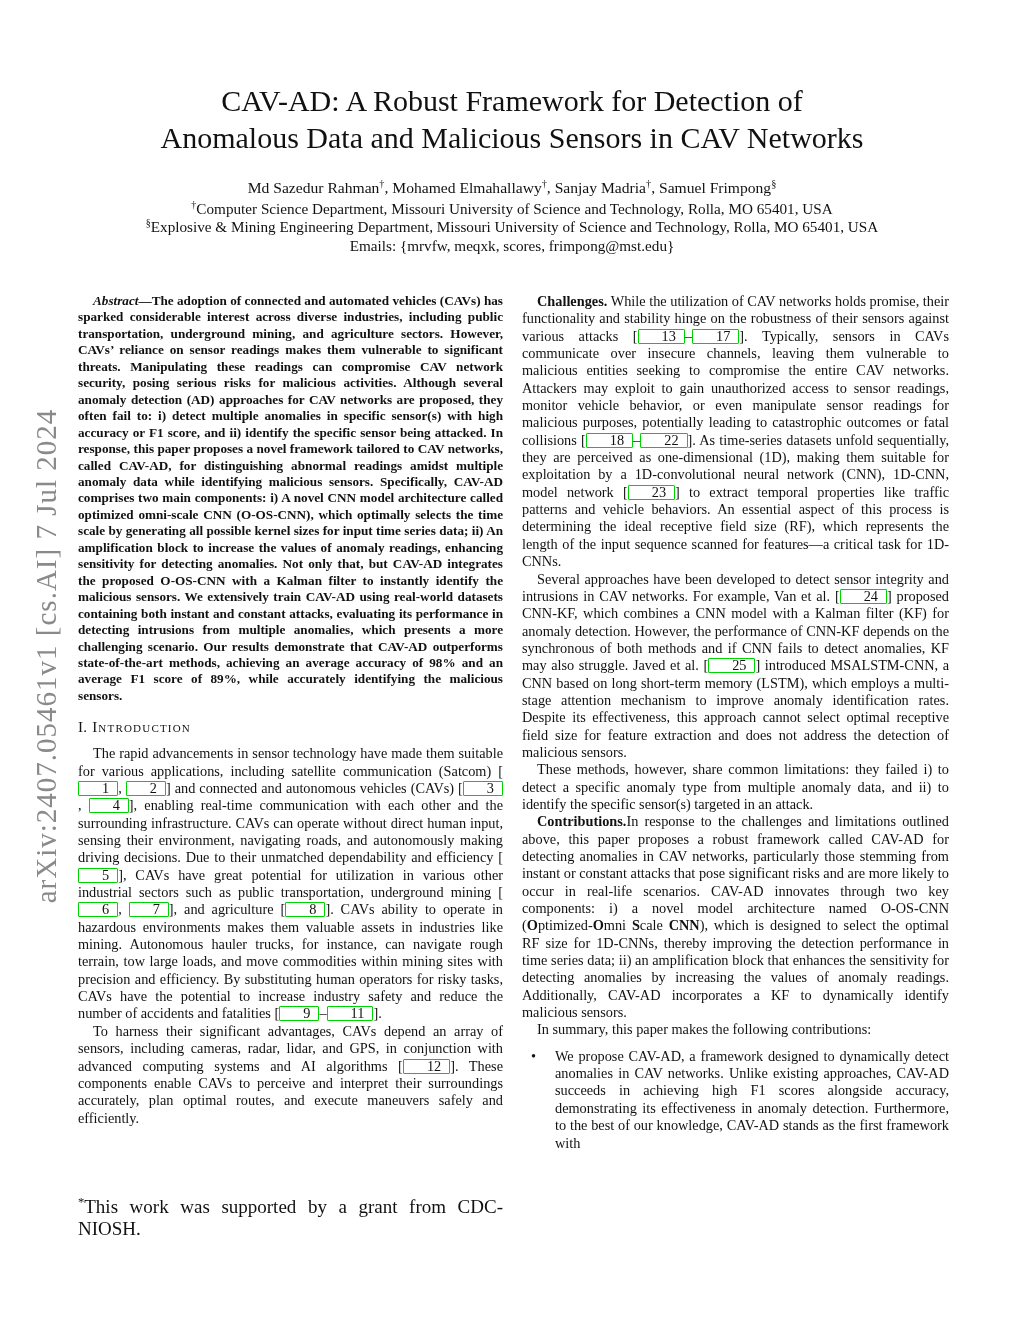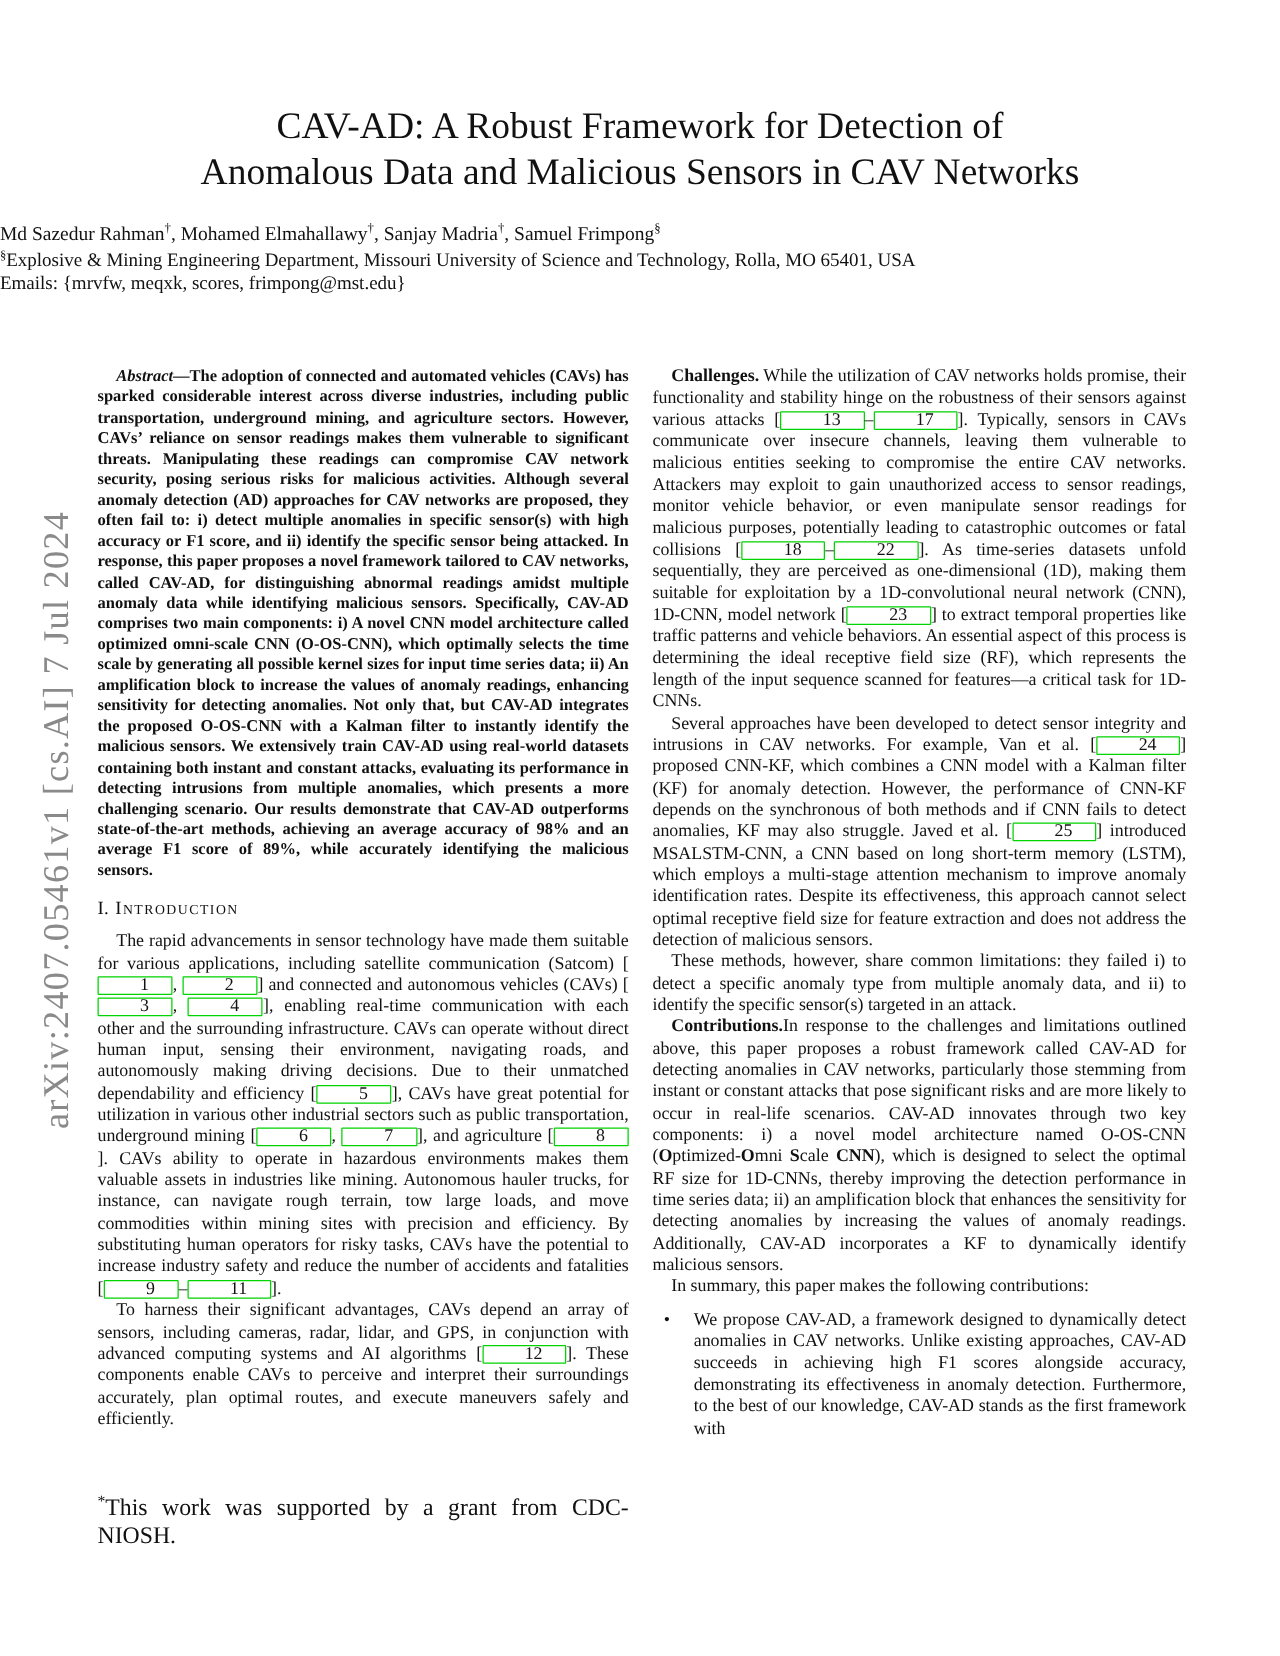--- a/index.html
+++ b/index.html
@@ -16,21 +16,21 @@
     position:absolute;left:46px;top:656px;
     transform:translate(-50%,-50%) rotate(-90deg);
     white-space:nowrap;
     font-size:29px;letter-spacing:1px;
     color:var(--watermark,#8a8a8a);
   }
   .title{
     position:absolute;top:82px;left:0;width:100%;
     text-align:center;font-size:30px;line-height:37px;
   }
-  .byline{position:absolute;left:0;width:100%;}
+  .byline{position:absolute;left:0;width:100%;text-align:center;}
   .authors{top:179px;font-size:15.6px;}
   .affilblock{top:200px;font-size:15.2px;line-height:18.4px;}
   sup{font-size:66%;line-height:0;}
   .col{
     position:absolute;top:293px;
     text-align:justify;hyphens:auto;
   }
   .col-left{left:78px;width:425px;}
   .col-right{left:522px;width:427px;}
   p{margin:0;}
@@ -45,21 +45,21 @@
   .sc{font-variant:small-caps;letter-spacing:1.2px;margin-left:5px;}
   .para{font-size:14.3px;line-height:17.35px;text-indent:15px;}
   .bullet{
     position:relative;font-size:14.3px;line-height:17.35px;
     padding-left:33px;margin-top:9px;text-align:justify;font-family:Liberation Serif, serif;
   }
   .bullet::before{content:"\2022";position:absolute;left:9px;}
   .cite{
     display:inline-block;
     border:1.4px solid var(--cite-border,#00d400);
-    padding:0 18px;line-height:13px;border-radius:1px;
+    padding:0 8px;line-height:13px;border-radius:1px;
   }
   .footnote{
     position:absolute;left:78px;top:1196px;width:425px;
     font-size:19px;text-align:justify;
   }
 </style>
 </head>
 <body>
 
 <div class="page">
@@ -67,20 +67,21 @@
   <div class="watermark">arXiv:2407.05461v1  [cs.AI]  7 Jul 2024</div>
 
   <div class="title">
     <div>CAV-AD: A Robust Framework for Detection of</div>
     <div>Anomalous Data and Malicious Sensors in CAV Networks</div>
   </div>
 
   <div class="byline authors">Md Sazedur Rahman<sup>†</sup>, Mohamed Elmahallawy<sup>†</sup>, Sanjay Madria<sup>†</sup>, Samuel Frimpong<sup>§</sup></div>
 
   <div class="byline affilblock">
+    <div><sup>†</sup>Computer Science Department, Missouri University of Science and Technology, Rolla, MO 65401, USA</div>
     <div><sup>§</sup>Explosive &amp; Mining Engineering Department, Missouri University of Science and Technology, Rolla, MO 65401, USA</div>
     <div>Emails: {mrvfw, meqxk, scores, frimpong@mst.edu}</div>
   </div>
 
   <div class="col col-left">
     <p class="abstract"><i>Abstract</i>—The adoption of connected and automated vehicles (CAVs) has sparked considerable interest across diverse industries, including public transportation, underground mining, and agriculture sectors. However, CAVs’ reliance on sensor readings makes them vulnerable to significant threats. Manipulating these readings can compromise CAV network security, posing serious risks for malicious activities. Although several anomaly detection (AD) approaches for CAV networks are proposed, they often fail to: i) detect multiple anomalies in specific sensor(s) with high accuracy or F1 score, and ii) identify the specific sensor being attacked. In response, this paper proposes a novel framework tailored to CAV networks, called CAV-AD, for distinguishing abnormal readings amidst multiple anomaly data while identifying malicious sensors. Specifically, CAV-AD comprises two main components: i) A novel CNN model architecture called optimized omni-scale CNN (O-OS-CNN), which optimally selects the time scale by generating all possible kernel sizes for input time series data; ii) An amplification block to increase the values of anomaly readings, enhancing sensitivity for detecting anomalies. Not only that, but CAV-AD integrates the proposed O-OS-CNN with a Kalman filter to instantly identify the malicious sensors. We extensively train CAV-AD using real-world datasets containing both instant and constant attacks, evaluating its performance in detecting intrusions from multiple anomalies, which presents a more challenging scenario. Our results demonstrate that CAV-AD outperforms state-of-the-art methods, achieving an average accuracy of 98% and an average F1 score of 89%, while accurately identifying the malicious sensors.</p>
     <h2 class="section"><span>I.</span><span class="sc">Introduction</span></h2>
     <p class="para">The rapid advancements in sensor technology have made them suitable for various applications, including satellite communication (Satcom) [<span class="cite">1</span>, <span class="cite">2</span>] and connected and autonomous vehicles (CAVs) [<span class="cite">3</span>, <span class="cite">4</span>], enabling real-time communication with each other and the surrounding infrastructure. CAVs can operate without direct human input, sensing their environment, navigating roads, and autonomously making driving decisions. Due to their unmatched dependability and efficiency [<span class="cite">5</span>], CAVs have great potential for utilization in various other industrial sectors such as public transportation, underground mining [<span class="cite">6</span>, <span class="cite">7</span>], and agriculture [<span class="cite">8</span>]. CAVs ability to operate in hazardous environments makes them valuable assets in industries like mining. Autonomous hauler trucks, for instance, can navigate rough terrain, tow large loads, and move commodities within mining sites with precision and efficiency. By substituting human operators for risky tasks, CAVs have the potential to increase industry safety and reduce the number of accidents and fatalities [<span class="cite">9</span>–<span class="cite">11</span>].</p>
     <p class="para">To harness their significant advantages, CAVs depend an array of sensors, including cameras, radar, lidar, and GPS, in conjunction with advanced computing systems and AI algorithms [<span class="cite">12</span>]. These components enable CAVs to perceive and interpret their surroundings accurately, plan optimal routes, and execute maneuvers safely and efficiently.</p>
   </div>

